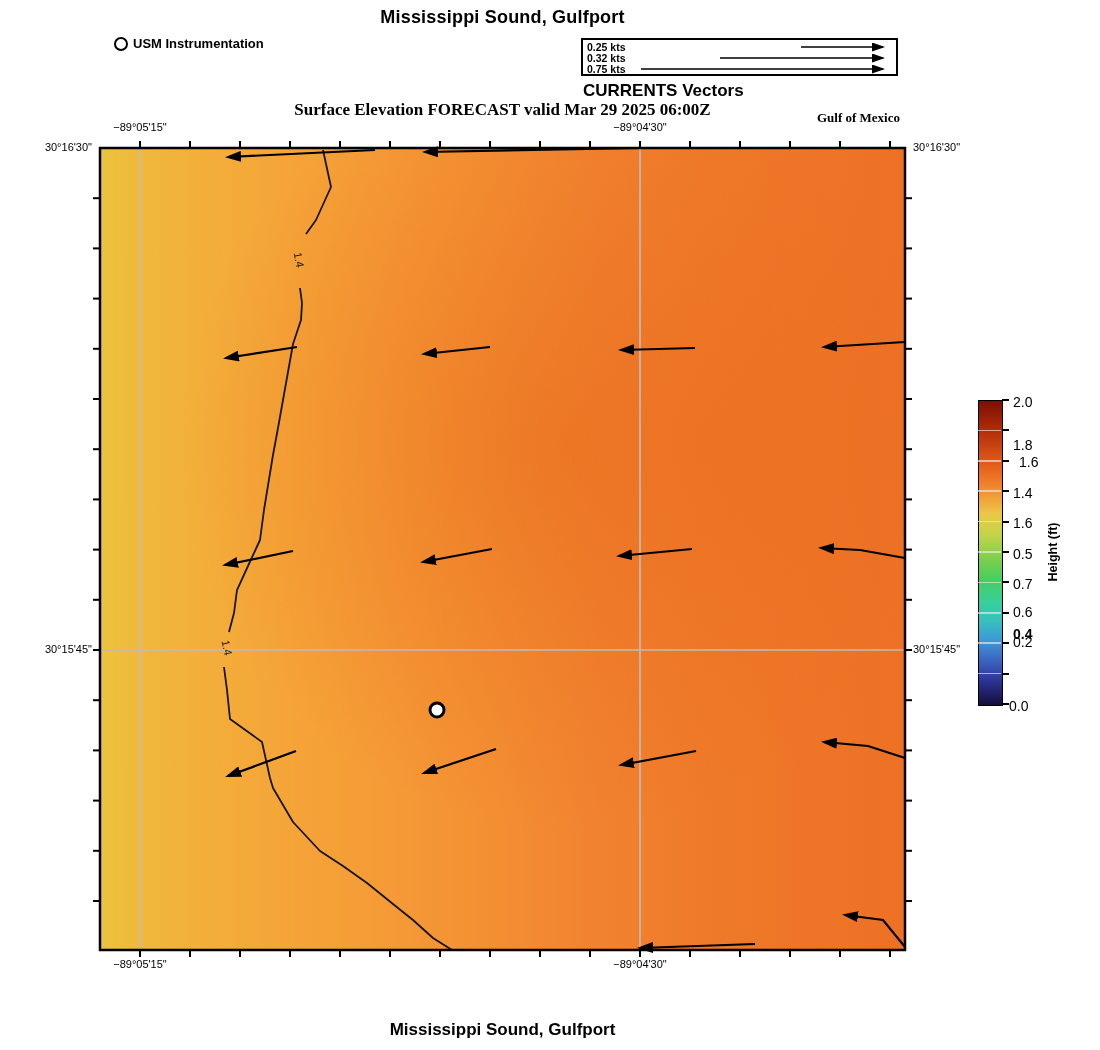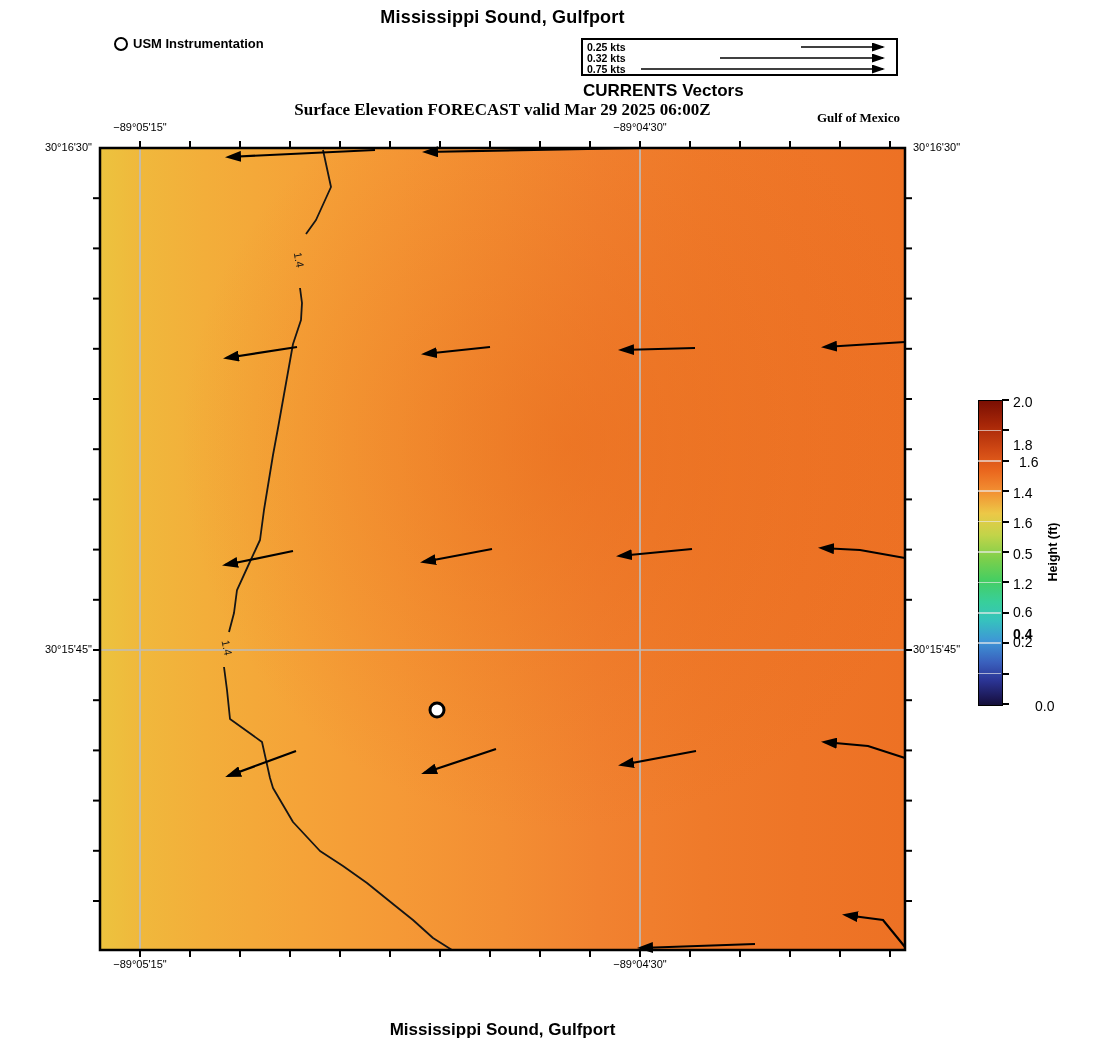--- a/index.html
+++ b/index.html
@@ -196,24 +196,24 @@
 <div class="cb-tick" style="left: 1002px; top: 490.2px;"></div>
 <div class="cb-label" style="left: 1013px; top: 484.7px;">1.4</div>
 <div class="cb-cross" style="left: 978px; top: 520.85px; position: absolute;"></div>
 <div class="cb-tick" style="left: 1002px; top: 520.6px;"></div>
 <div class="cb-label" style="left: 1013px; top: 515.1px;">1.6</div>
 <div class="cb-cross" style="left: 978px; top: 551.25px; position: absolute;"></div>
 <div class="cb-tick" style="left: 1002px; top: 551px;"></div>
 <div class="cb-label" style="left: 1013px; top: 545.5px;">0.5</div>
 <div class="cb-cross" style="left: 978px; top: 581.65px; position: absolute;"></div>
 <div class="cb-tick" style="left: 1002px; top: 581.4px;"></div>
-<div class="cb-label" style="left: 1013px; top: 575.9px;">1.2</div>
+<div class="cb-label" style="left: 1013px; top: 575.9px;">0.7</div>
 <div class="cb-cross" style="left: 978px; top: 612.05px; position: absolute;"></div>
 <div class="cb-tick" style="left: 1002px; top: 611.8px;"></div>
 <div class="cb-label" style="left: 1013px; top: 604px;">0.6</div>
 <div class="cb-cross" style="left: 978px; top: 642.45px; position: absolute;"></div>
 <div class="cb-tick" style="left: 1002px; top: 642.2px;"></div>
 <div class="cb-label" style="left: 1013px; top: 626px; font-weight: bold;">0.4</div>
 <div class="cb-cross" style="left: 978px; top: 672.85px; position: absolute;"></div>
 <div class="cb-tick" style="left: 1002px; top: 672.6px;"></div>
 <div class="cb-label" style="left: 1013px; top: 634px;">0.2</div>
 <div class="cb-tick" style="left: 1002px; top: 703px;"></div>
-<div class="cb-label" style="left: 1013px; top: 697.5px; padding-left: 22px;">0.0</div>
+<div class="cb-label" style="left: 987px; top: 697.5px; padding-left: 22px;">0.0</div>
 
 </body></html>

